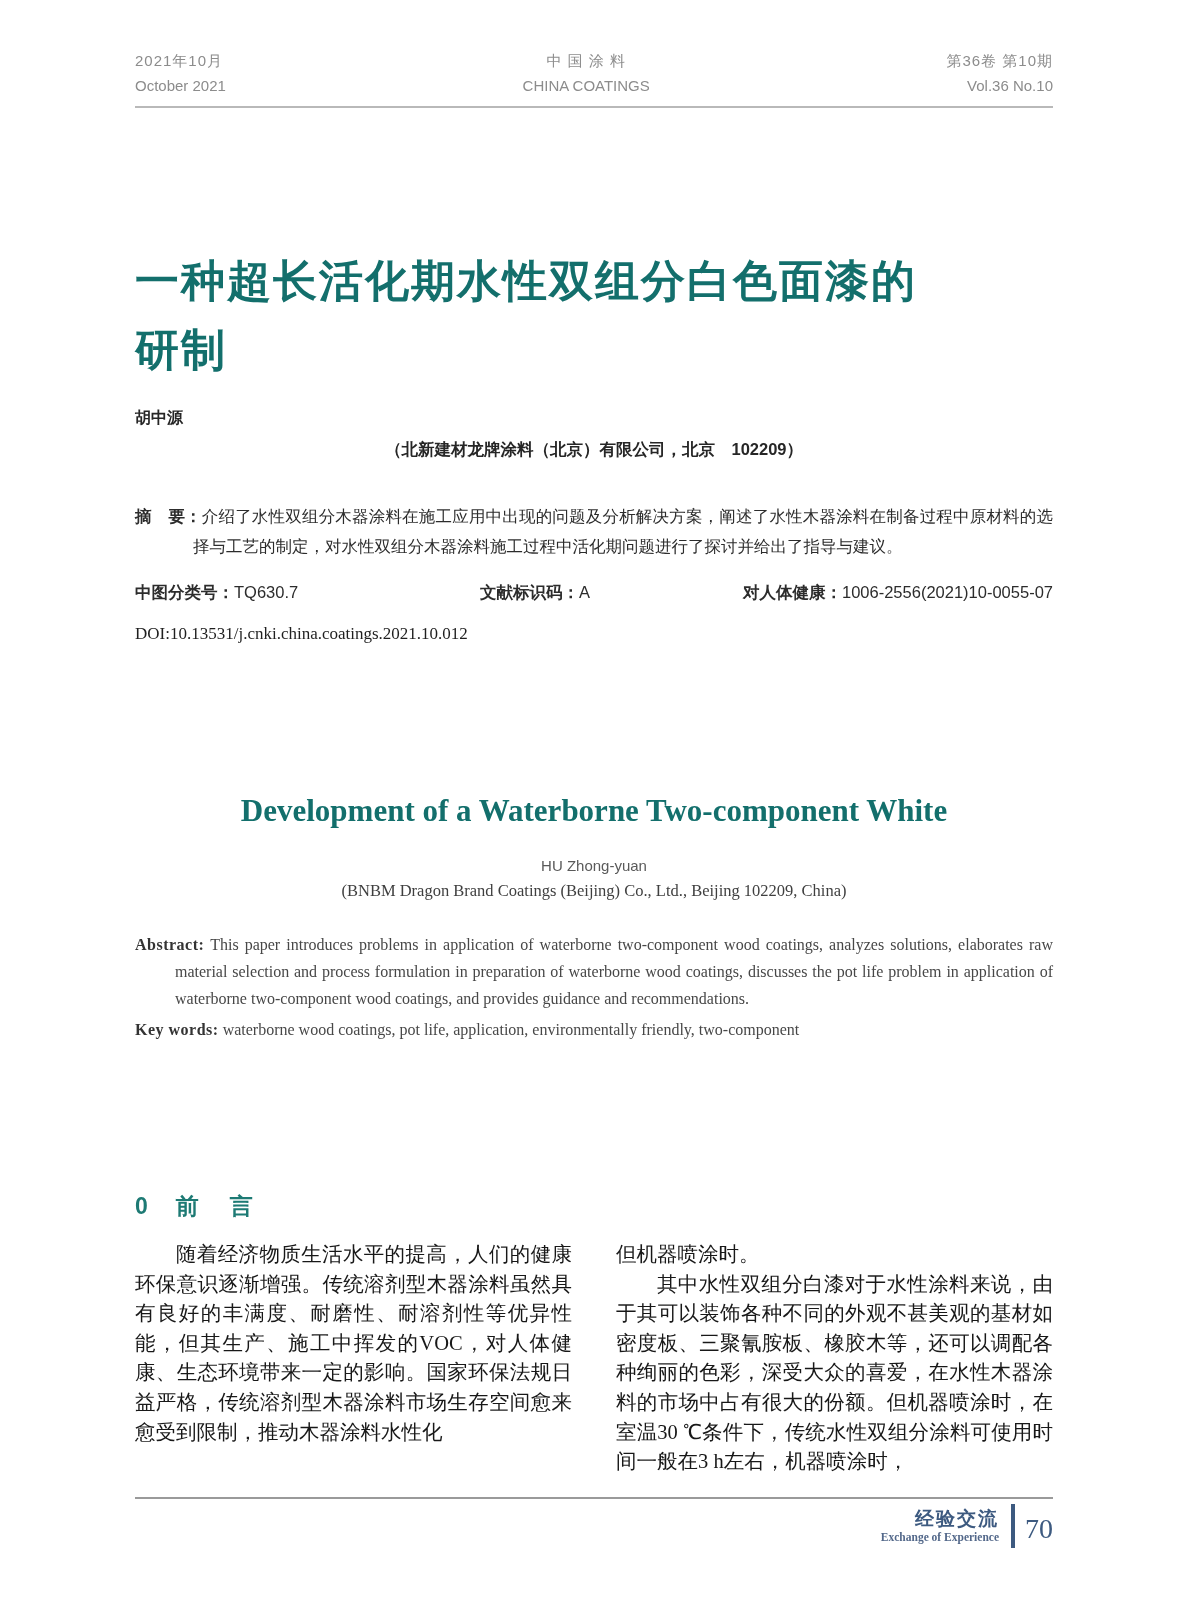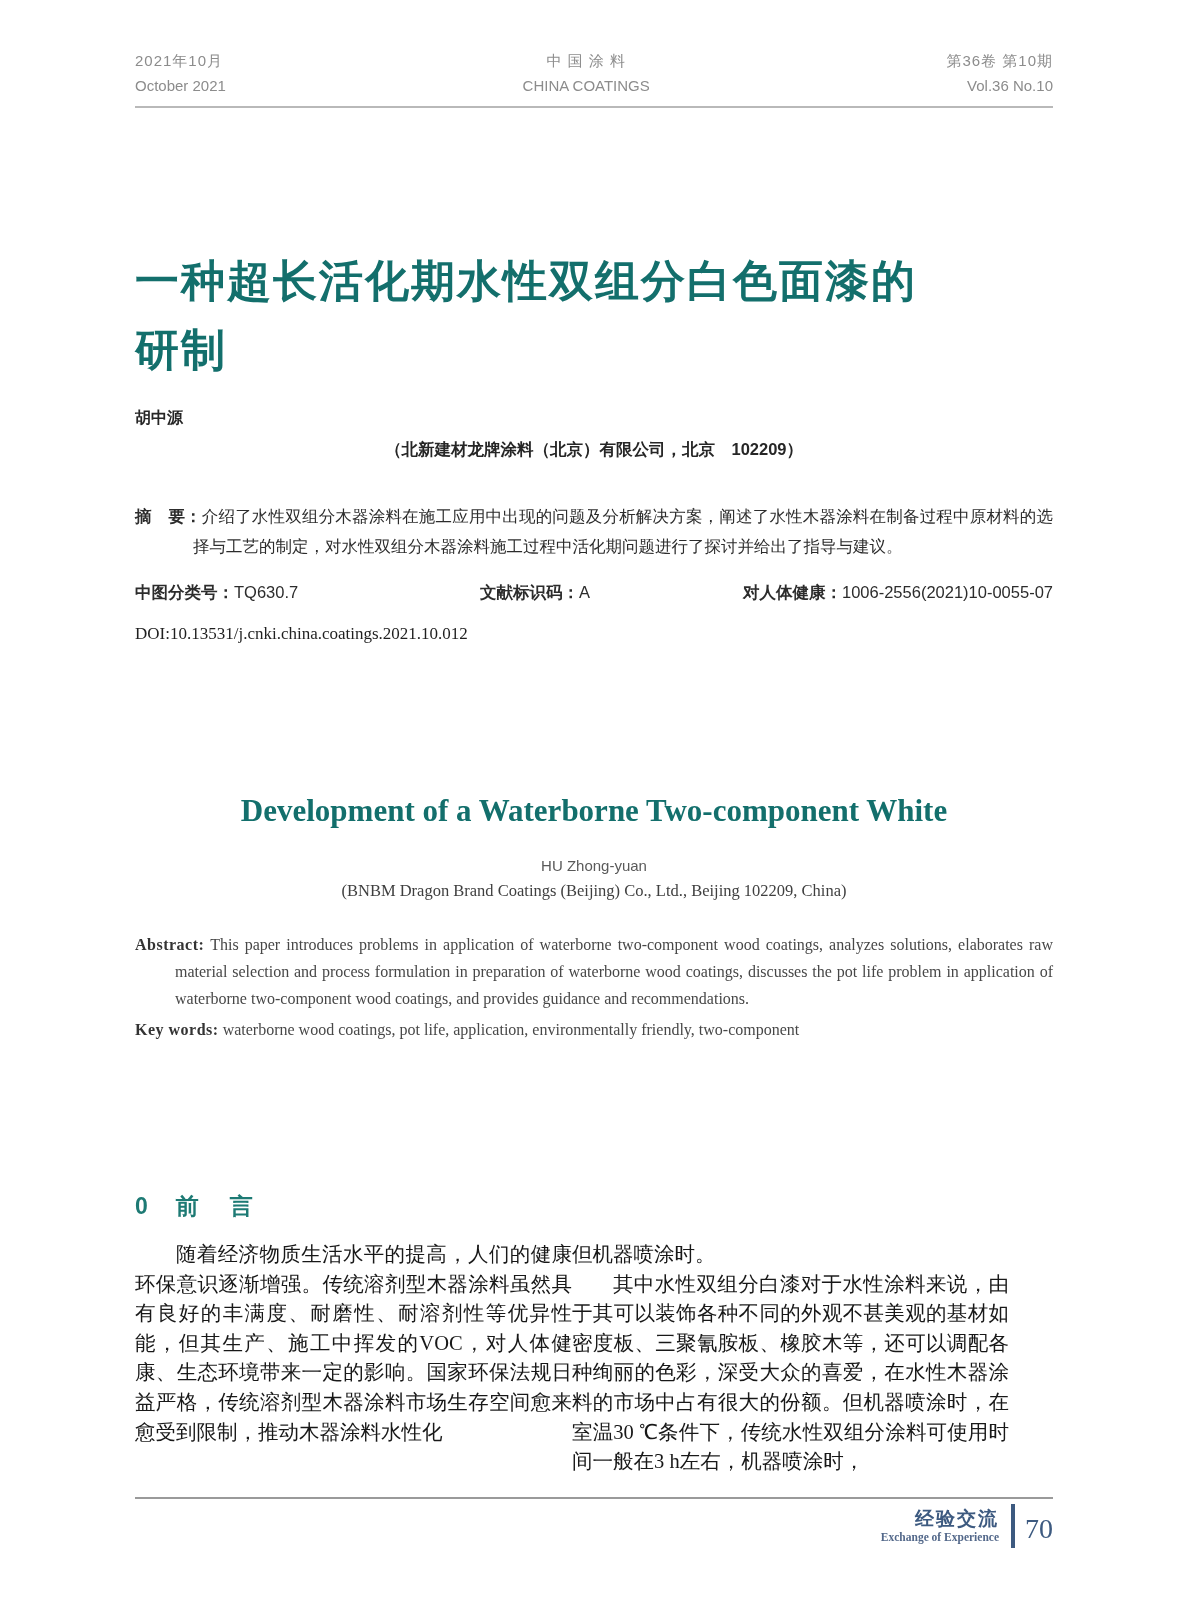--- a/index.html
+++ b/index.html
@@ -95,21 +95,21 @@
   .label-en { font-weight:bold; color:#333; letter-spacing:0.5px; }
   .keywords-en { margin-top:4px; }
   
   .section-heading {
     margin-top:148px;
     font-family:"Liberation Sans", sans-serif;
     font-weight:bold; color:#1d7a74;
     font-size:23px;
   }
   .section-heading .sec-title { margin-left:28px; letter-spacing:4px; }
-  .columns { display:flex; margin-top:18px; }
+  .columns { display:flex; gap:44px; margin-top:18px; }
   .col {
     width:437px;
     font-size:20.5px; line-height:29.6px;
     text-align:justify; color:#181818;
   }
   .col p { margin:0; }
   .col p.indent { text-indent:2em; }
   
   .footnote {
     margin-top:20px;

